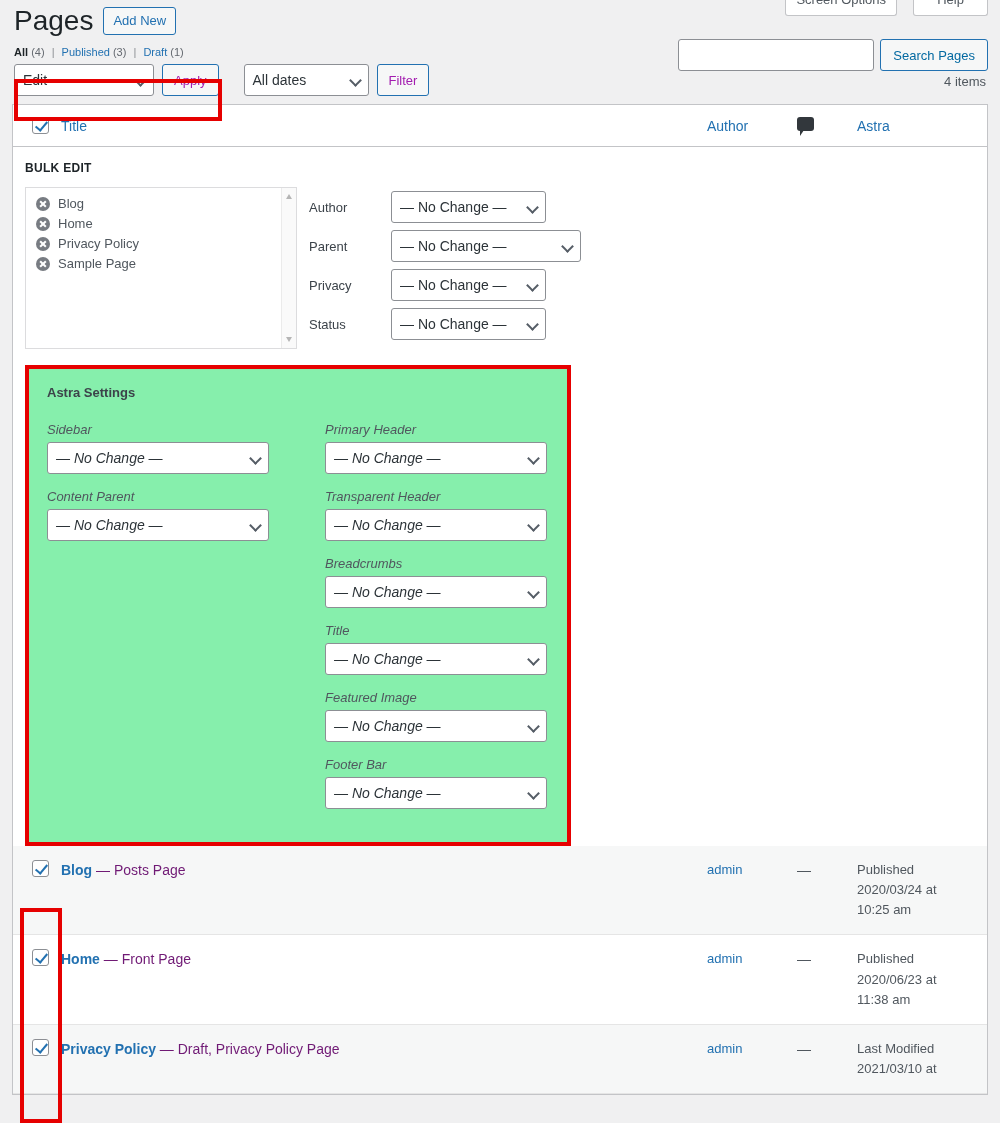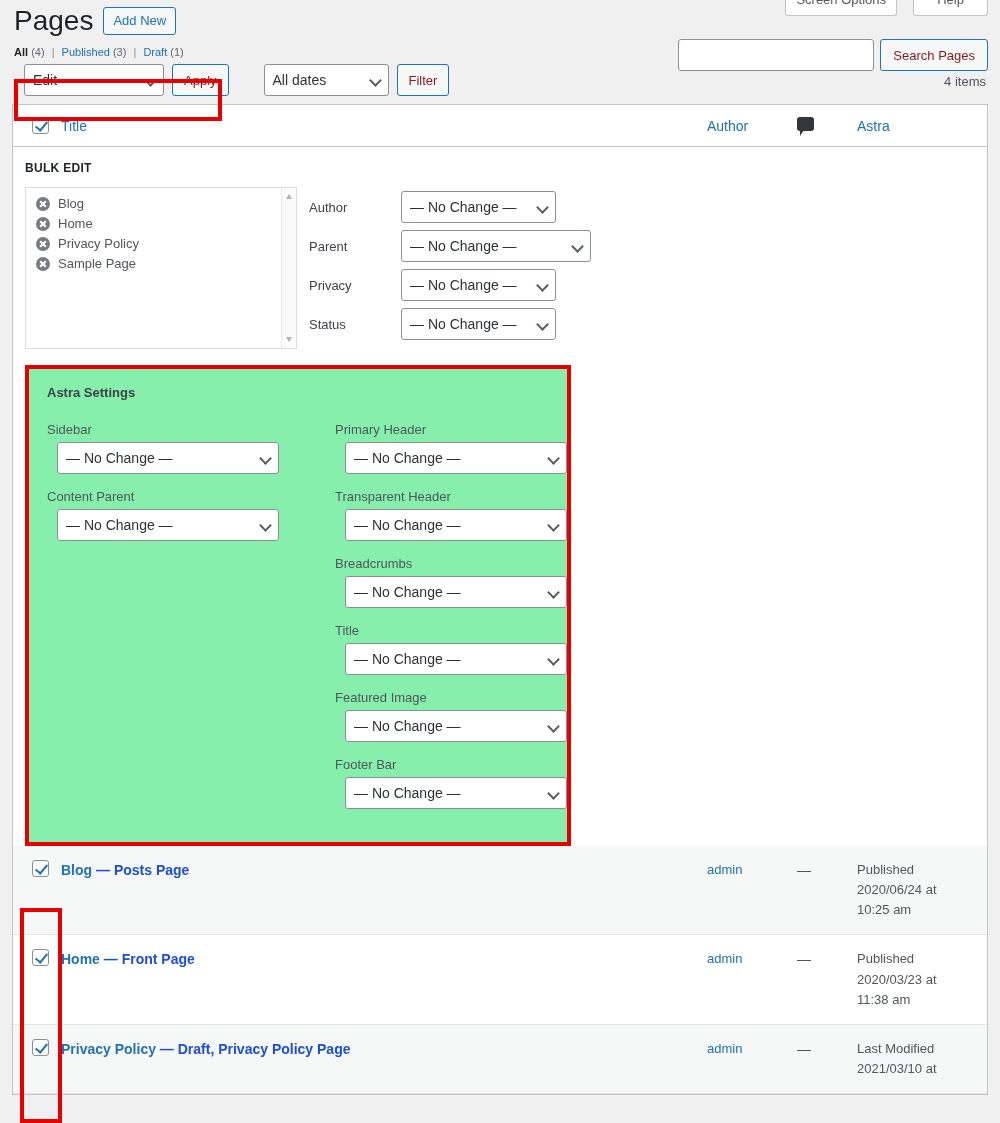--- a/index.html
+++ b/index.html
@@ -38,43 +38,43 @@
   .subsub .cnt { color:#646970; }
   .subsub .sep { color:#8c8f94; margin:0 4px; }
 
   
   .searchbox { position:absolute; top:39px; right:12px; display:flex; gap:6px; }
   .searchbox input {
     width:196px; height:32px; border:1px solid #8c8f94; border-radius:3px;
     background:#fff; padding:0 8px; font-size:14px; font-family:inherit; color:#2c3338;
   }
   .searchbox .srchbtn {
-    background:#f6f7f7; border:1px solid #2271b1; color:#7f1d1d;
+    background:#f6f7f7; border:1px solid #2271b1; color:#0369a1;
     border-radius:3px; padding:0 12px; height:32px; font-size:13px; cursor:pointer;
     font-family:inherit;
     text-align:center;
   }
 
   
   .tablenav { position:relative; height:40px; padding-left:14px; }
   .actions { display:flex; align-items:center; gap:8px; }
   .sel {
     appearance:none; -webkit-appearance:none;
     background:#fff; border:1px solid #8c8f94; border-radius:3px;
     height:32px; padding:0 26px 0 8px; font-size:14px; font-family:inherit; color:#2c3338;
-    position:relative; line-height:30px;margin-left:10px;
+    position:relative; line-height:30px;
   }
   .selwrap { position:relative; display:inline-block; }
   .selwrap::after {
     content:""; position:absolute; right:9px; top:12px; width:7px; height:7px;
     border-right:2px solid #555d66; border-bottom:2px solid #555d66;
     transform:rotate(45deg); pointer-events:none;
   }
   .btn-sec {
-    background:#f6f7f7; border:1px solid #2271b1; color:#7f1d1d;
+    background:#f6f7f7; border:1px solid #2271b1; color:#a21caf;
     border-radius:3px; height:32px; padding:0 11px; font-size:13px;
     cursor:pointer; font-family:inherit;
   }
   .items-count { position:absolute; right:14px; top:10px; color:#50575e; font-size:13px; }
 
   
   .wp-list-table {
     background:#fff; border:1px solid #c3c4c7; border-radius:0;
     margin:0 12px 0 12px; width:976px;
   }
@@ -134,40 +134,40 @@
   .bulk-fields { padding-top:4px; }
   .fieldrow { display:flex; align-items:center; margin-bottom:7px; }
   .fieldrow > label { width:82px; font-size:13px; color:#3c434a; }
 
   
   .astra-wrap { position:relative; margin:10px 12px 0 12px; }
   .astra-box { border:4px solid #e60000; padding:12px 16px 18px 18px; background:#86efac; width:546px; }
   .astra-h { font-size:13px; font-weight:600; color:#3c434a; margin:4px 0 22px 0; }
   .astra-grid { display:flex; gap:56px; }
   .astra-col { display:flex; flex-direction:column; }
-  .astra-field { margin-bottom:10px; }
+  .astra-field { margin-bottom:10px;font-style:italic; }
   .astra-field > span { display:block; font-size:13px; color:#50575e; margin-bottom:5px; }
 
   
   .submit-row {
     display:flex; align-items:center; justify-content:space-between;
     padding:12px 12px 12px 12px; border-bottom:1px solid #c3c4c7;
   }
   .btn-primary {
     background:#2271b1; border:1px solid #2271b1; color:#fff;
     border-radius:3px; height:32px; padding:0 14px; font-size:13px; cursor:pointer;
     font-family:inherit;
   }
 
   
   .lt-row { display:flex; padding:14px 10px; border-bottom:1px solid #e5e5e5; align-items:flex-start; }
   .lt-row.alt { background:#f6f7f7; }
   .rowtitle { flex:1; padding-left:4px; font-size:14px; line-height:1.5; }
   .rowtitle a { color:#2271b1; font-weight:600; text-decoration:none; }
-  .rowtitle .suffix { color:#1d4ed8; font-weight:700; }
+  .rowtitle .suffix { color:#701a75; font-weight:400; }
   .rowauthor { width:90px; font-size:13px; color:#2271b1; line-height:1.5; }
   .rowcomments { width:60px; font-size:14px; color:#50575e; line-height:1.5; }
   .rowdate { width:120px; font-size:13px; color:#50575e; line-height:1.55; }
 
   
   .anno { position:absolute; border:4px solid #e60000; pointer-events:none; z-index:30; }
   #anno-bulkctl { left:14px;  top:79px;  width:208px; height:42px; }
   #anno-cbcol   { left:20px;  top:908px; width:42px;  height:215px; }
 </style>
 </head>
@@ -349,37 +349,37 @@
     <div class="cb-col">
       <input type="checkbox" class="wpcb" checked="" style="">
     </div>
     <div class="rowtitle">
       <a href="#">Blog</a><span class="suffix"> — Posts Page</span>
     </div>
     <div class="rowauthor">admin</div>
     <div class="rowcomments">—</div>
     <div class="rowdate">
       <div>Published</div>
-      <div>2020/06/24 at</div>
+      <div>2020/03/24 at</div>
       <div>10:25 am</div>
     </div>
   </div>
 
   <div class="lt-row">
     <div class="cb-col">
       <input type="checkbox" class="wpcb" checked="" style="">
     </div>
     <div class="rowtitle">
       <a href="#">Home</a><span class="suffix"> — Front Page</span>
     </div>
     <div class="rowauthor">admin</div>
     <div class="rowcomments">—</div>
     <div class="rowdate">
       <div>Published</div>
-      <div>2020/03/23 at</div>
+      <div>2020/06/23 at</div>
       <div>11:38 am</div>
     </div>
   </div>
 
   <div class="lt-row alt">
     <div class="cb-col">
       <input type="checkbox" class="wpcb" checked="" style="">
     </div>
     <div class="rowtitle">
       <a href="#">Privacy Policy</a><span class="suffix"> — Draft, Privacy Policy Page</span>

